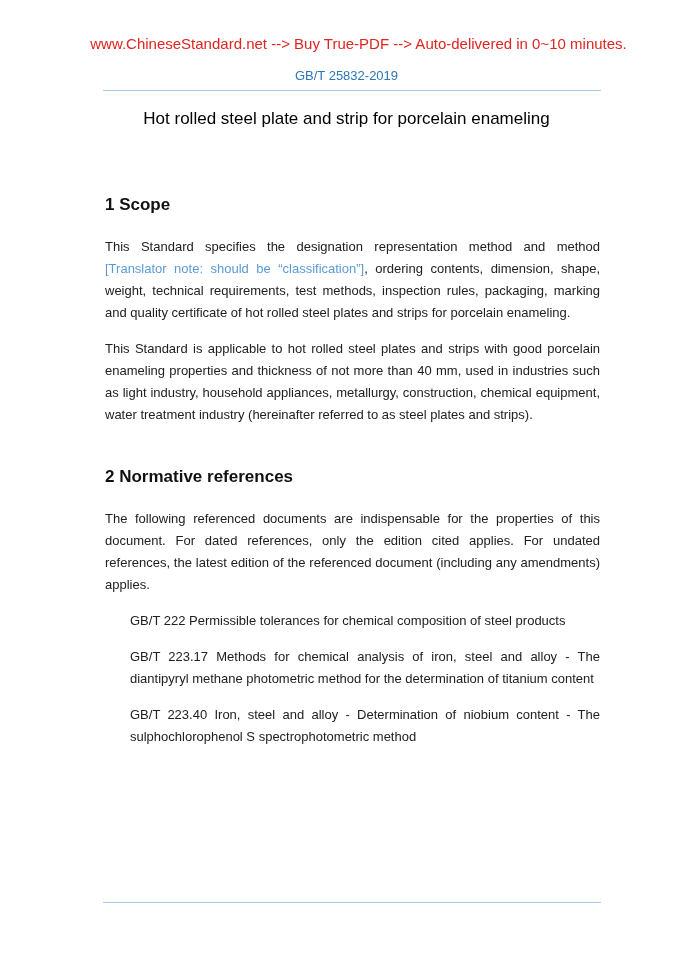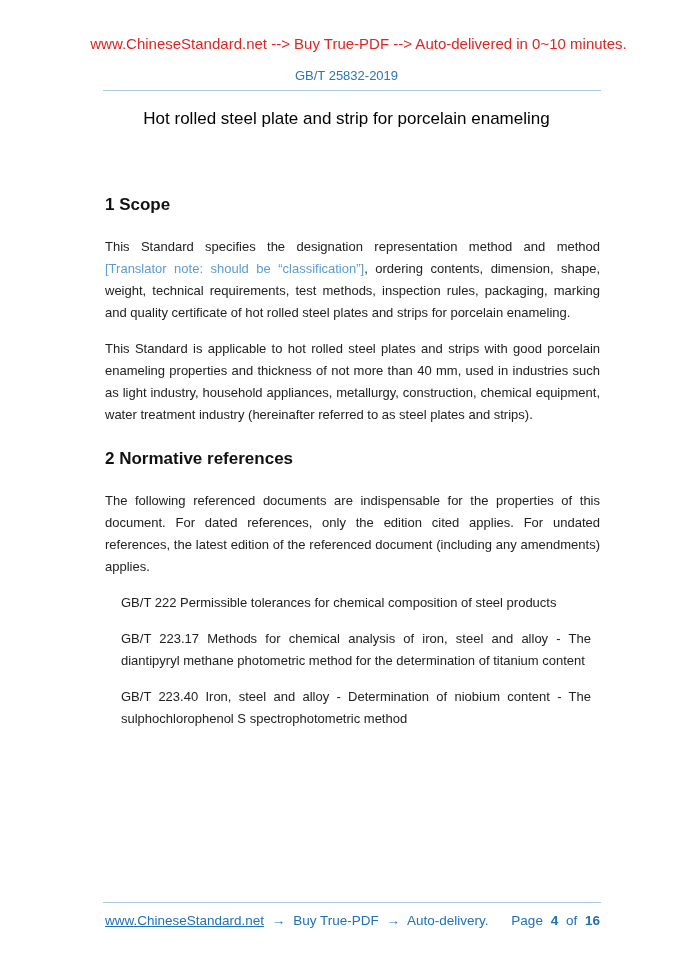--- a/index.html
+++ b/index.html
@@ -48,31 +48,31 @@
     width: 495px;
   }
   .content h2 {
     margin: 0;
     font-size: 17px;
     line-height: 20px;
     font-weight: bold;
     color: #111111;
   }
   #h2-scope { margin-top: 66px; }
-  #h2-normative { margin-top: 23px; }
+  #h2-normative { margin-top: 41px; }
   .content p {
     margin: 14px 0 0 0;
     font-size: 13px;
     line-height: 22px;
     text-align: justify;
     color: var(--text-color, #212121);
   }
   .content h2 + p { margin-top: 21px; }
   .content p.ref {
-    margin-left: 16px;
+    margin-left: 25px;
     width: 470px;
   }
   .note { color: var(--note-blue, #5b9bd5); }
   .footer-area {
     position: absolute;
     left: 0;
     top: 902px;
     width: 693px;
   }
   .footer-row {
@@ -122,30 +122,15 @@
     <p>The following referenced documents are indispensable for the properties of this document. For dated references, only the edition cited applies. For undated references, the latest edition of the referenced document (including any amendments) applies.</p>
 
     <p class="ref">GB/T 222 Permissible tolerances for chemical composition of steel products</p>
     <p class="ref">GB/T 223.17 Methods for chemical analysis of iron, steel and alloy - The diantipyryl methane photometric method for the determination of titanium content</p>
     <p class="ref">GB/T 223.40 Iron, steel and alloy - Determination of niobium content - The sulphochlorophenol S spectrophotometric method</p>
 
   </div>
 
   <div class="footer-area">
     <hr class="rule">
-    <div class="footer-row">
-      <div class="footer-left">
-        <a class="site">www.ChineseStandard.net</a>
-        <span class="arrow">→</span>
-        <span>Buy True-PDF</span>
-        <span class="arrow">→</span>
-        <span>Auto-delivery.</span>
-      </div>
-      <div class="footer-right">
-        <span>Page</span>
-        <b>4</b>
-        <span>of</span>
-        <b>16</b>
-      </div>
-    </div>
   </div>
 
 </div>
 
 </body></html>

